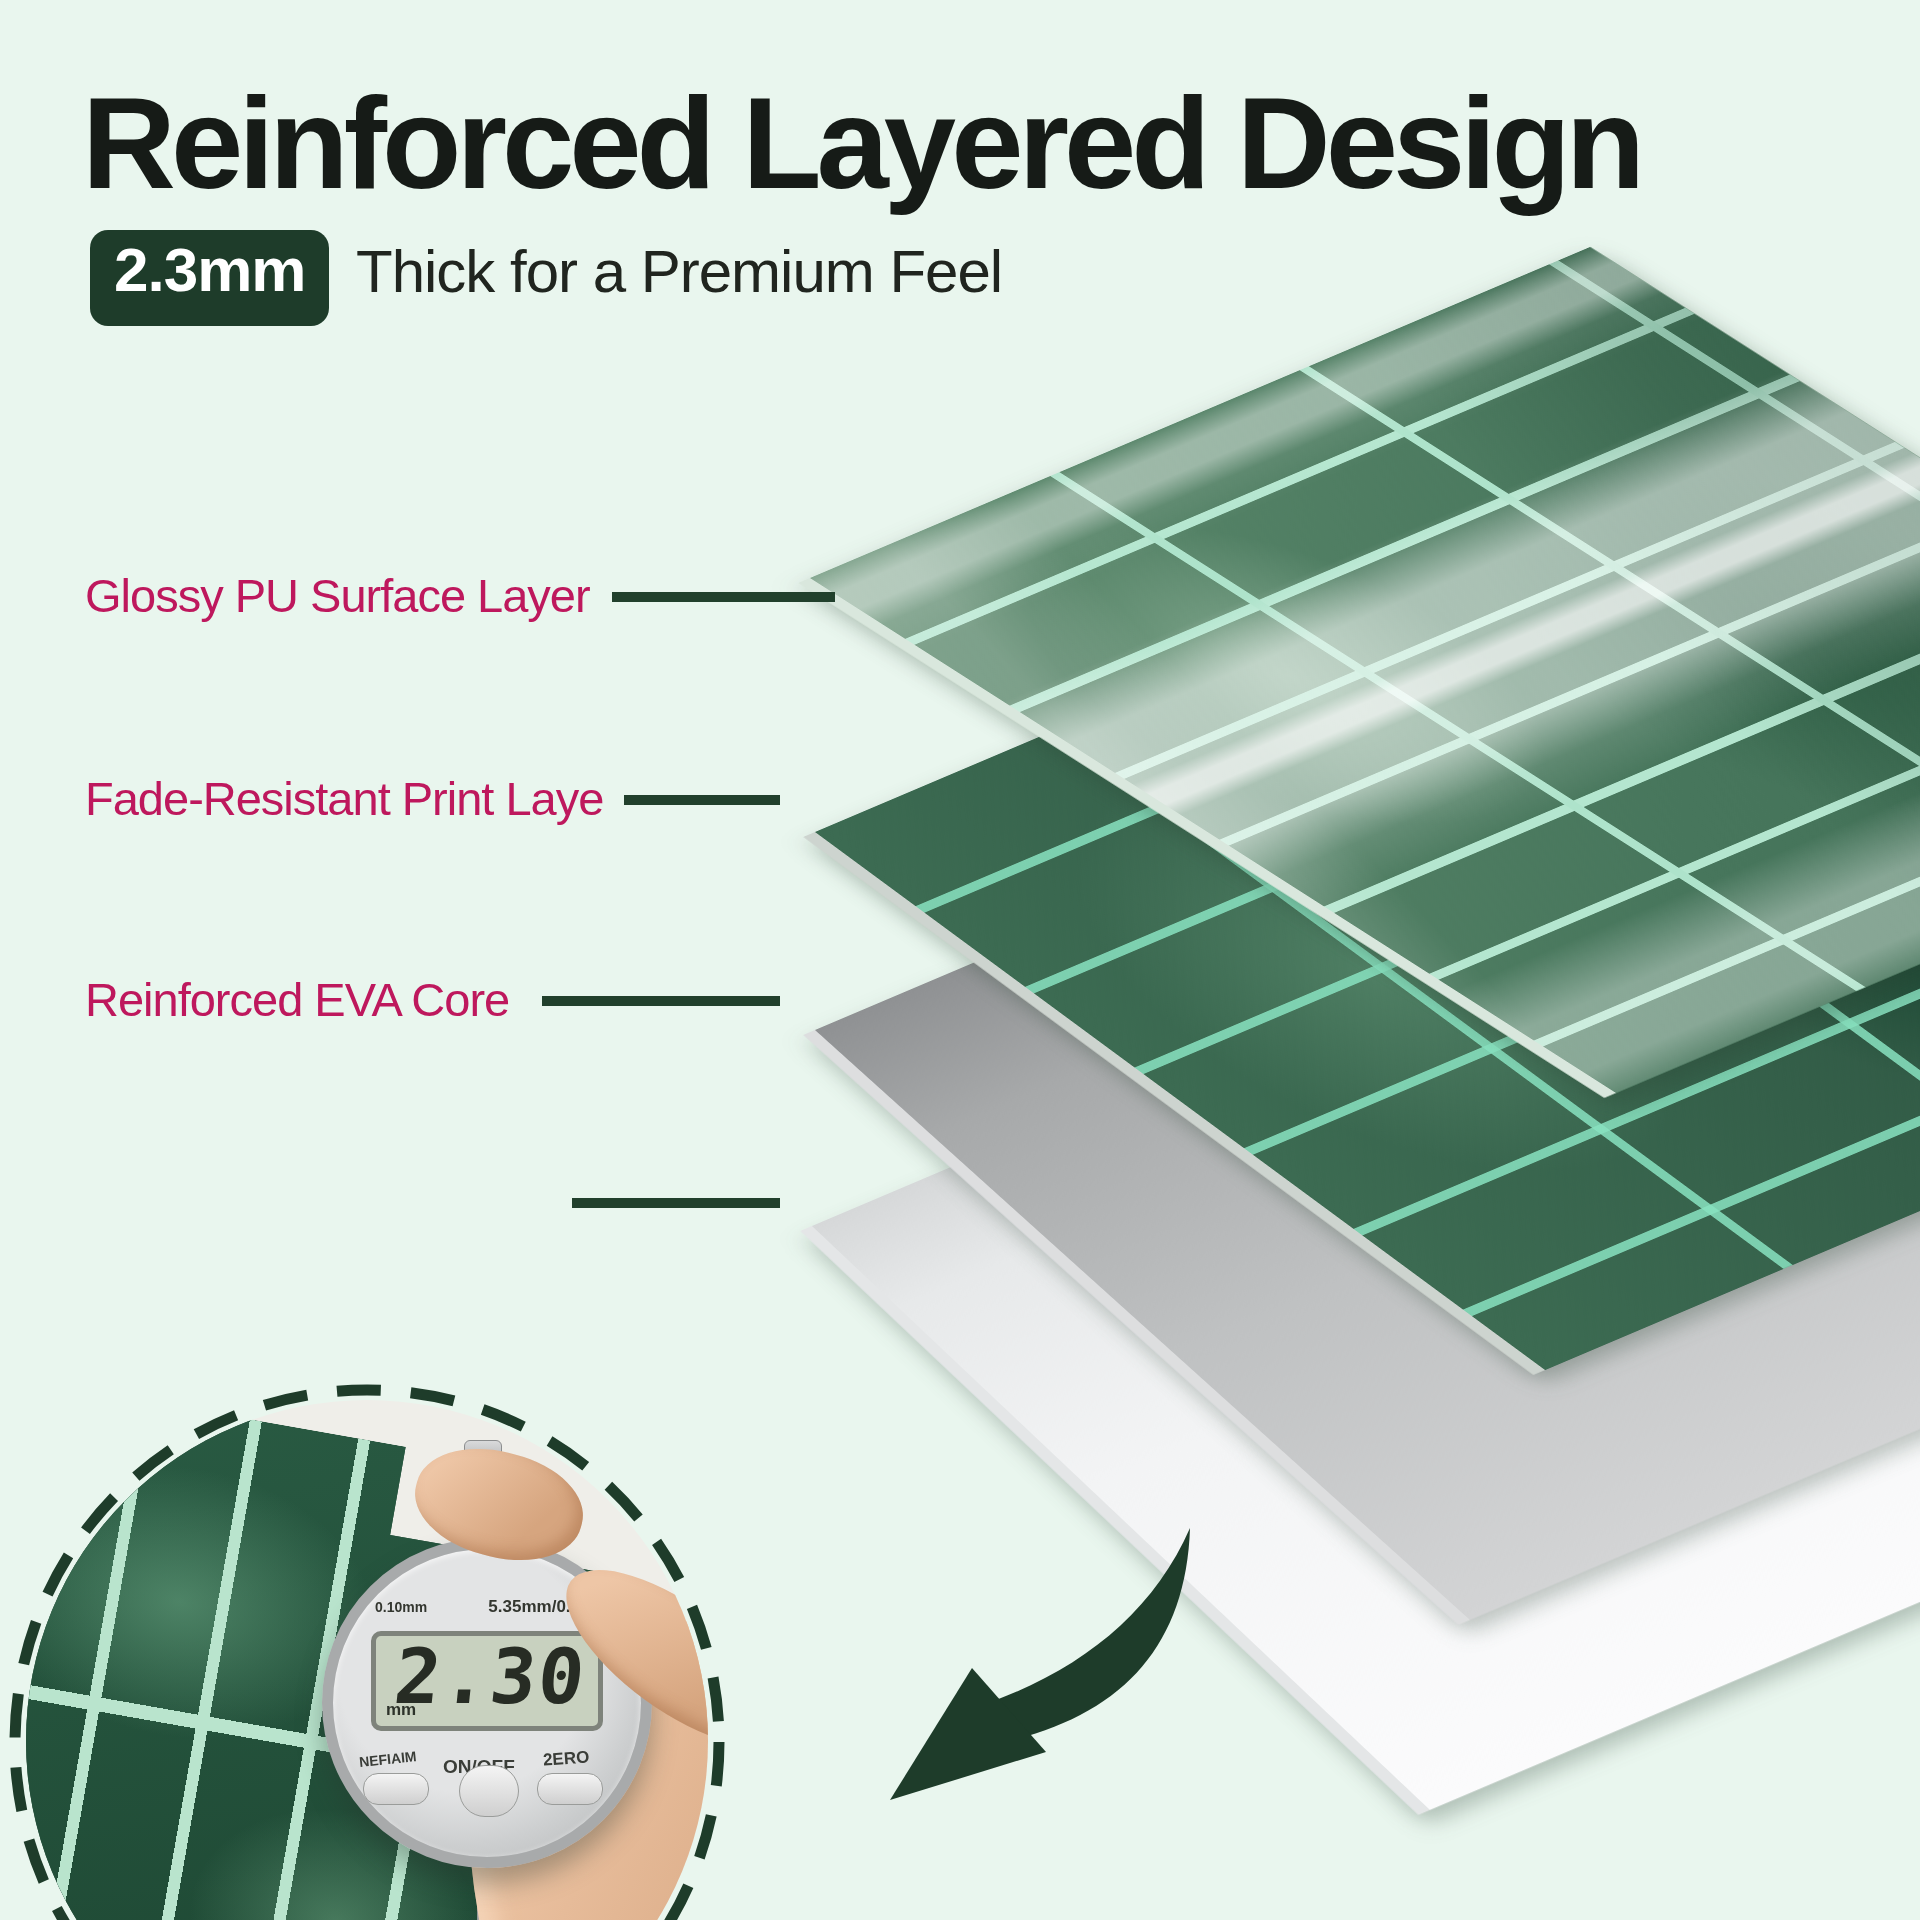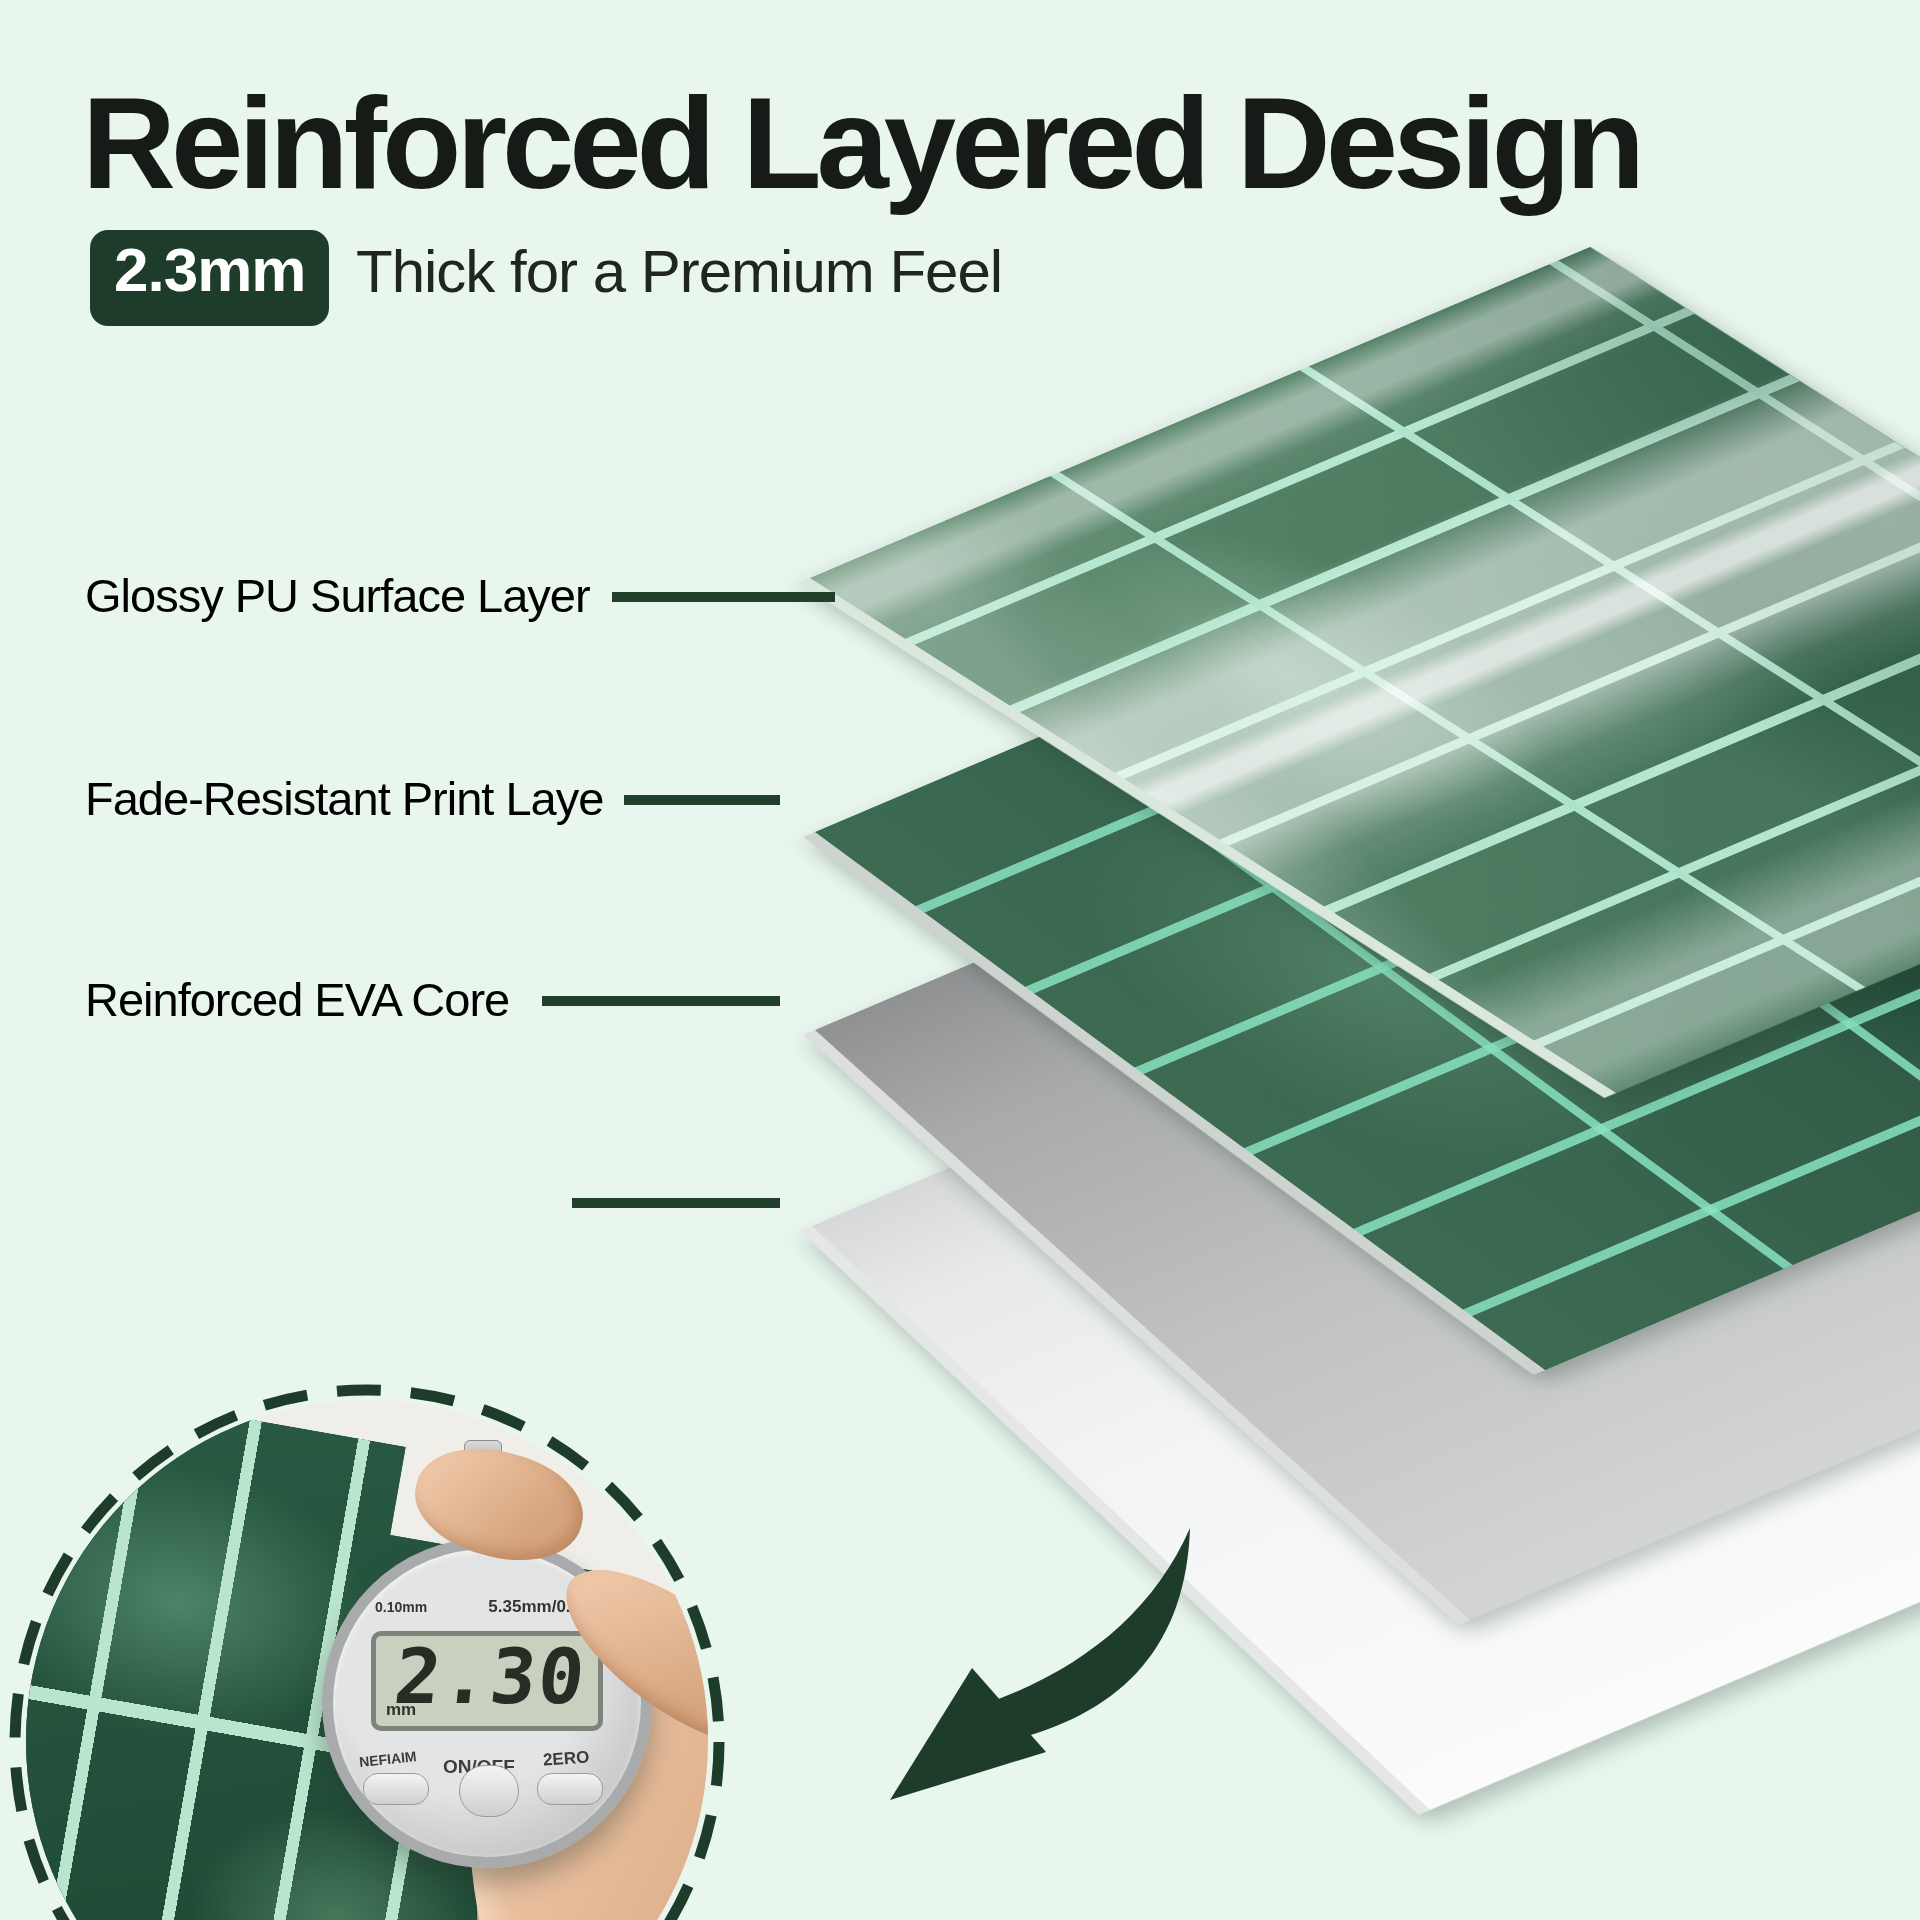--- a/index.html
+++ b/index.html
@@ -9,21 +9,21 @@
   
   .title{position:absolute;left:82px;top:72px;margin:0;font-size:130px;font-weight:900;
          letter-spacing:-5px;line-height:1.1;color:#1519166;color:#161b17;white-space:nowrap;}
   .badge{position:absolute;left:90px;top:230px;height:96px;line-height:80px;padding:0 24px;
          background:#1e3c2a;color:#fff;font-size:62px;font-weight:700;border-radius:18px;
          letter-spacing:-1px;}
   .subtitle{position:absolute;left:356px;top:230px;height:80px;line-height:84px;font-size:60px;
             color:#20251f;letter-spacing:-1px;white-space:nowrap;}
 
   
-  .callout-text{position:absolute;font-size:47px;letter-spacing:-1px;color:#000000;
+  .callout-text{position:absolute;font-size:47px;letter-spacing:-1px;color:#be185d;
                 line-height:56px;white-space:nowrap;}
   .callout-line{position:absolute;height:10px;background:#21402c;}
   .ct1{left:85px;top:568px;}  .cl1{left:612px;top:592px;width:223px;}
   .ct2{left:85px;top:771px;}  .cl2{left:624px;top:795px;width:156px;}
   .ct3{left:85px;top:972px;}  .cl3{left:542px;top:996px;width:238px;}
   .ct4{left:85px;top:1174px;} .cl4{left:572px;top:1198px;width:208px;}
 
   
   .stack{position:absolute;inset:0;}
   .layer{position:absolute;left:0;top:0;width:1000px;height:1000px;transform-origin:0 0;}

